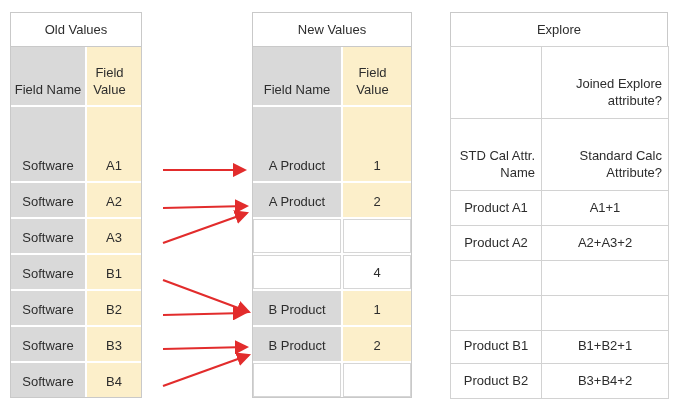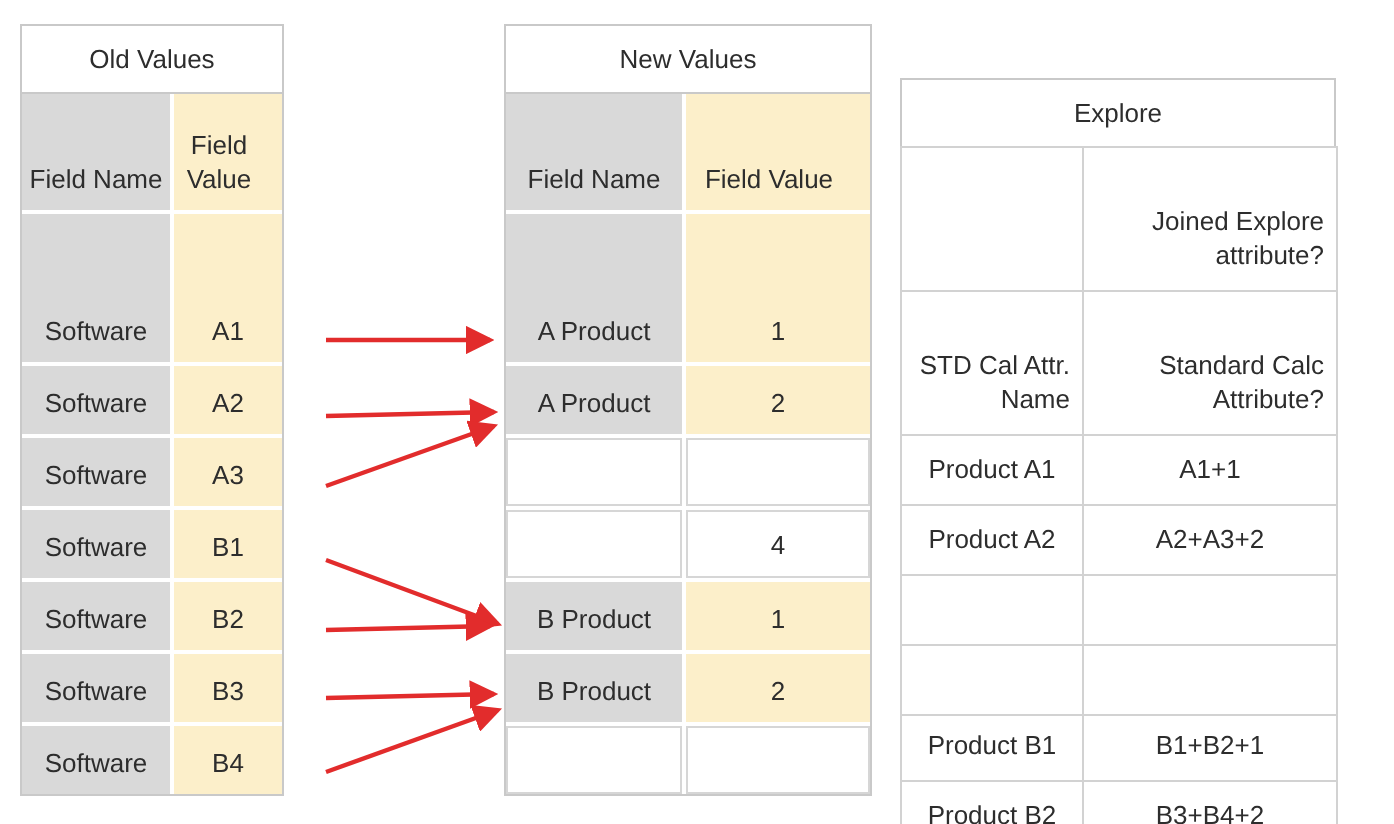--- a/index.html
+++ b/index.html
@@ -27,21 +27,21 @@
   .tan  { background:var(--tan,#fcefca); }
   .wcell { border:1px solid #d6d6d6; }
   .fv { padding-left:3px; padding-right:12px; }
   .nowrap { white-space:nowrap; }
 
   
   .explore-wrap { position:absolute; left:450px; top:12px; width:218px; }
   .explore-title {
     box-sizing:border-box; width:218px; height:34px;
     border:1px solid var(--border,#c9c9c9); border-bottom:none;
-    display:flex; align-items:center; justify-content:center; background:#fff;margin-top:27px;
+    display:flex; align-items:center; justify-content:center; background:#fff;
   }
   table.explore { border-collapse:collapse; width:218px; table-layout:fixed; background:#fff; }
   table.explore td {
     border:1px solid #d2d2d2; vertical-align:bottom; text-align:center;
     padding:2px 6px 8px; box-sizing:border-box; line-height:1.35;
   }
   tr.r-tall td { height:72px;text-align:right; }
   tr.r-std  td { height:35px; }
   tr.r-b1   td { height:33px; }
 
@@ -67,21 +67,21 @@
     <div class="cell tan">B1</div>
     <div class="cell gray">Software</div>
     <div class="cell tan">B2</div>
     <div class="cell gray">Software</div>
     <div class="cell tan">B3</div>
     <div class="cell gray">Software</div>
     <div class="cell tan">B4</div>
   </div>
 </div>
 
-<div class="tbl" style="left:252px; top:12px; width:184px;">
+<div class="tbl" style="left:252px; top:12px; width:160px;">
   <div class="tbl-title">New Values</div>
   <div class="grid grid-new">
     <div class="cell gray nowrap">Field Name</div>
     <div class="cell tan fv">Field Value</div>
 
     <div class="cell gray">A Product</div>
     <div class="cell tan">1</div>
     <div class="cell gray">A Product</div>
     <div class="cell tan">2</div>
     <div class="cell wcell"></div>

